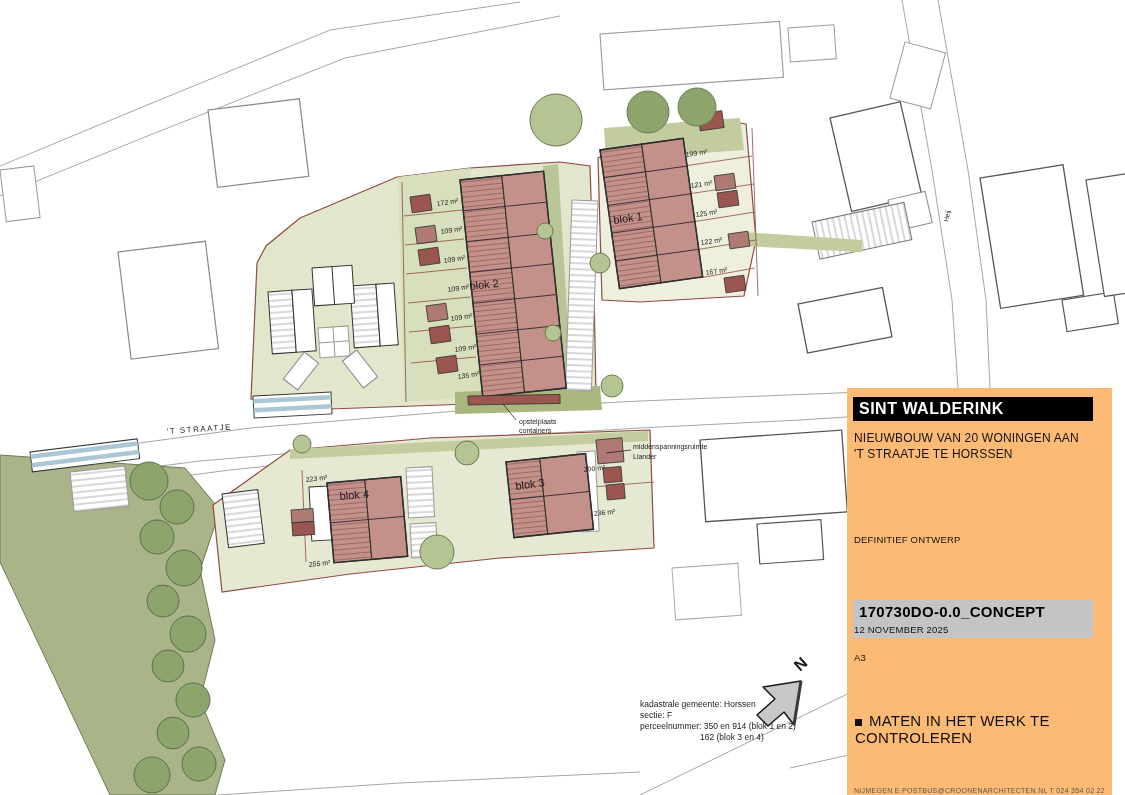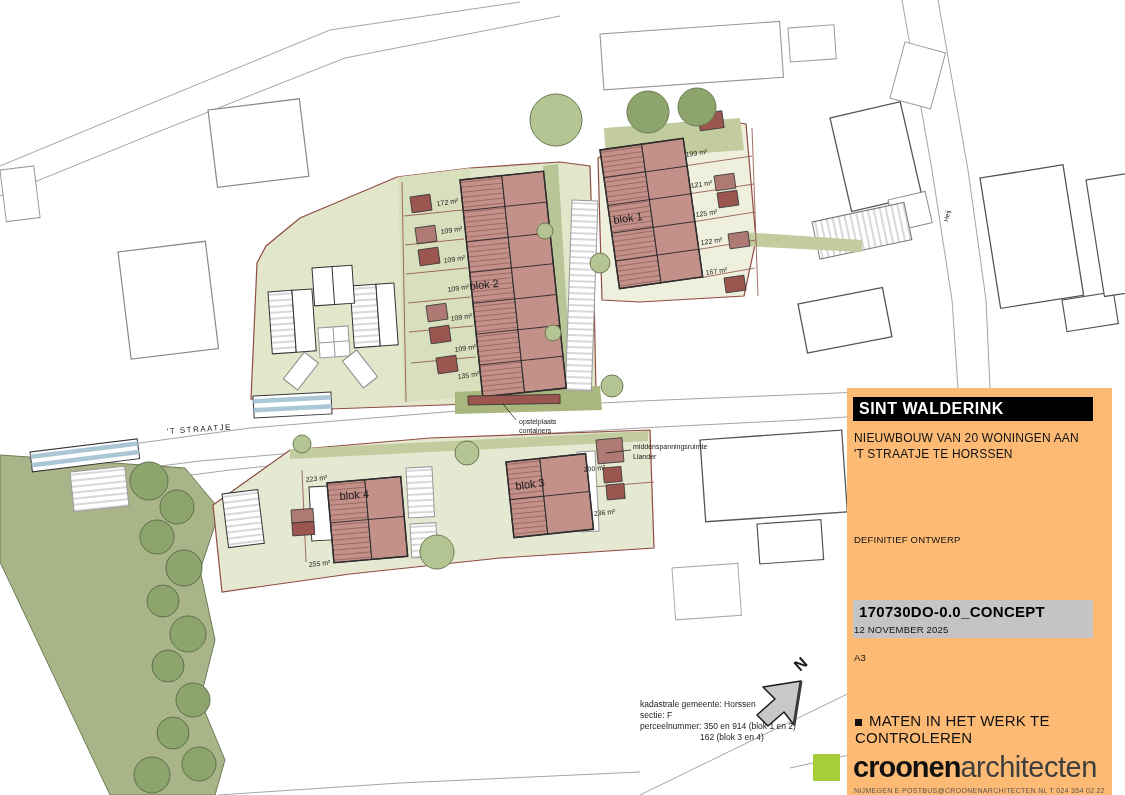--- a/index.html
+++ b/index.html
@@ -389,21 +389,16 @@
 <div id="titleblock">
   <div class="bar-black">SINT WALDERINK</div>
   <div class="tb-subtitle">NIEUWBOUW VAN 20 WONINGEN AAN 'T STRAATJE TE HORSSEN</div>
   <div class="tb-line tb-phase">DEFINITIEF ONTWERP</div>
   <div class="bar-gray bar-code">170730DO-0.0_CONCEPT</div>
   <div class="tb-line tb-date">12 NOVEMBER 2025</div>
   <div class="tb-line tb-size">A3</div>
   <div class="tb-note">
     <span class="sq"></span><span>MATEN IN HET WERK TE CONTROLEREN</span>
   </div>
-  <div class="tb-logo">
-    <span class="green"></span>
-    <span class="logo-bold">croonen</span>
-        <span class="logo-light">architecten</span>
-  </div>
   <div class="tb-contact">NIJMEGEN  E POSTBUS@CROONENARCHITECTEN.NL  T 024 354 02 22</div>
 </div>
 
 </div>
 
 </body></html>

